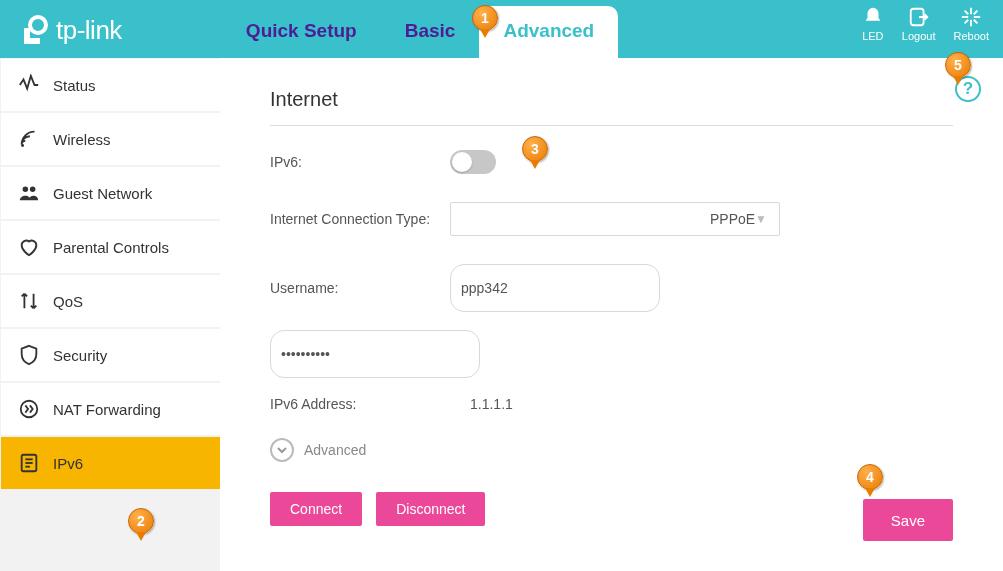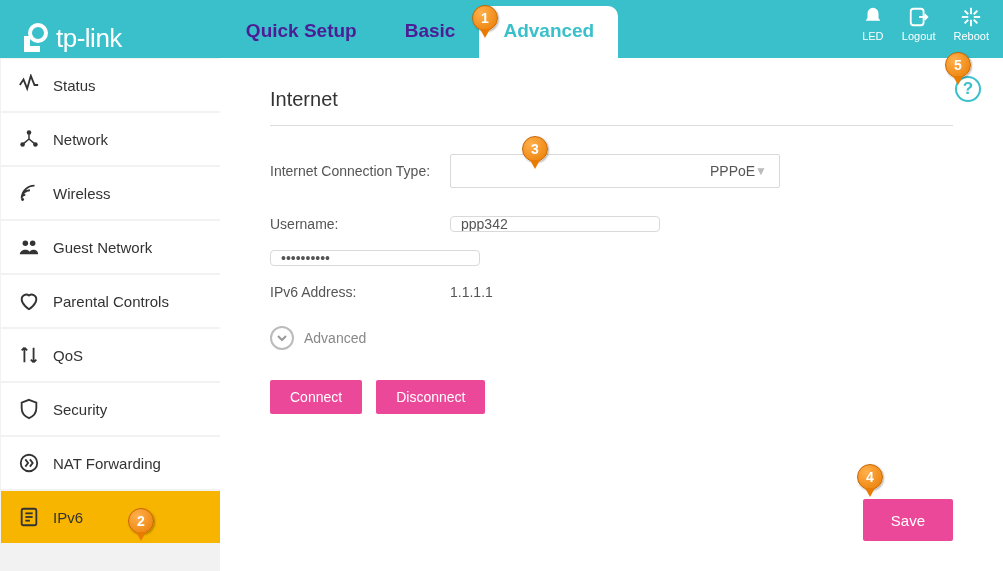--- a/index.html
+++ b/index.html
@@ -19,21 +19,21 @@
     align-items: flex-end;
     position: relative;
   }
   .logo {
     display: flex;
     align-items: center;
     color: #fff;
     font-size: 26px;
     font-weight: 500;
     margin-left: 18px;
-    margin-bottom: 4px;
+    margin-bottom: 12px;
     letter-spacing: -0.5px;
   }
   .logo-mark {
     position: relative;
     width: 32px; height: 32px; margin-right: 6px;
   }
   .tabs {
     display: flex;
     align-items: flex-end;
     margin-left: 100px;
@@ -154,29 +154,29 @@
     padding: 0 12px;
     justify-content: flex-end;
     color: #555;
     cursor: pointer;
     font-size: 14px;
     position: relative;
   }
   .select .chev { color: #bbb; font-size: 12px;}
   .text-input {
     width: 210px;
-    height: 16px;
+    height: 48px;
     border: 1px solid #d9d9d9;
-    border-radius: 4px;
+    border-radius: 14px;
     padding: 0 10px;
     font-size: 14px;
     color: #555;
     outline: none;
   }
-  .readonly-val { font-size:14px; color:#555;}
+  .readonly-val { font-size:14px; color:#555;margin-left:20px;}
   .adv-toggle {
     display: flex; align-items: center; gap: 10px;
     color: #888; font-size: 14px; cursor: pointer;
     margin: 26px 0 30px 0;
   }
   .adv-toggle .circ {
     width: 24px; height: 24px; border: 2px solid #bbb; border-radius: 50%;
     display:flex; align-items:center; justify-content:center; color:#bbb;
   }
   .btn {
@@ -283,31 +283,20 @@
       <span class="nicon">
           <svg viewBox="0 0 24 24">
             <path d="M2 12l4-6 4 10 4-14 4 10h4" fill="none" stroke="#333" stroke-width="2"></path>
           </svg>
         </span>
       <span>Status</span>
     </div>
     <div class="nav-item">
       <span class="nicon">
           <svg viewBox="0 0 24 24">
-            <circle cx="12" cy="5" r="2.5" fill="#333"></circle>
-            <circle cx="5" cy="18" r="2.5" fill="#333"></circle>
-            <circle cx="19" cy="18" r="2.5" fill="#333"></circle>
-            <path d="M12 7v5m0 0-6 5m6-5 6 5" stroke="#333" stroke-width="1.6" fill="none"></path>
-          </svg>
-        </span>
-      <span>Network</span>
-    </div>
-    <div class="nav-item">
-      <span class="nicon">
-          <svg viewBox="0 0 24 24">
             <path d="M4 18a14 14 0 0 1 14-14M4 18a9 9 0 0 1 9-9M4 18a4 4 0 0 1 4-4" fill="none" stroke="#333" stroke-width="2"></path>
             <circle cx="5" cy="19" r="1.6" fill="#333"></circle>
           </svg>
         </span>
       <span>Wireless</span>
     </div>
     <div class="nav-item">
       <span class="nicon">
           <svg viewBox="0 0 24 24">
             <circle cx="8" cy="8" r="3" fill="#333"></circle>
@@ -360,20 +349,28 @@
           </svg>
         </span>
       <span>IPv6</span>
     </div>
   </div>
 
   <div class="content">
     <div class="help-btn">?</div>
     <div class="page-title">Internet</div>
 
+    <div class="form-row">
+      <div class="lbl">IPv6:</div>
+      <div class="ctrl">
+        <div class="toggle">
+            <div class="knob"></div>
+          </div>
+      </div>
+    </div>
 
     <div class="form-row" style="margin-top:28px;">
       <div class="lbl">Internet Connection Type:</div>
       <div class="ctrl">
         <div class="select">
           <span>PPPoE</span>
           <span class="chev">▼</span>
         </div>
       </div>
     </div>

